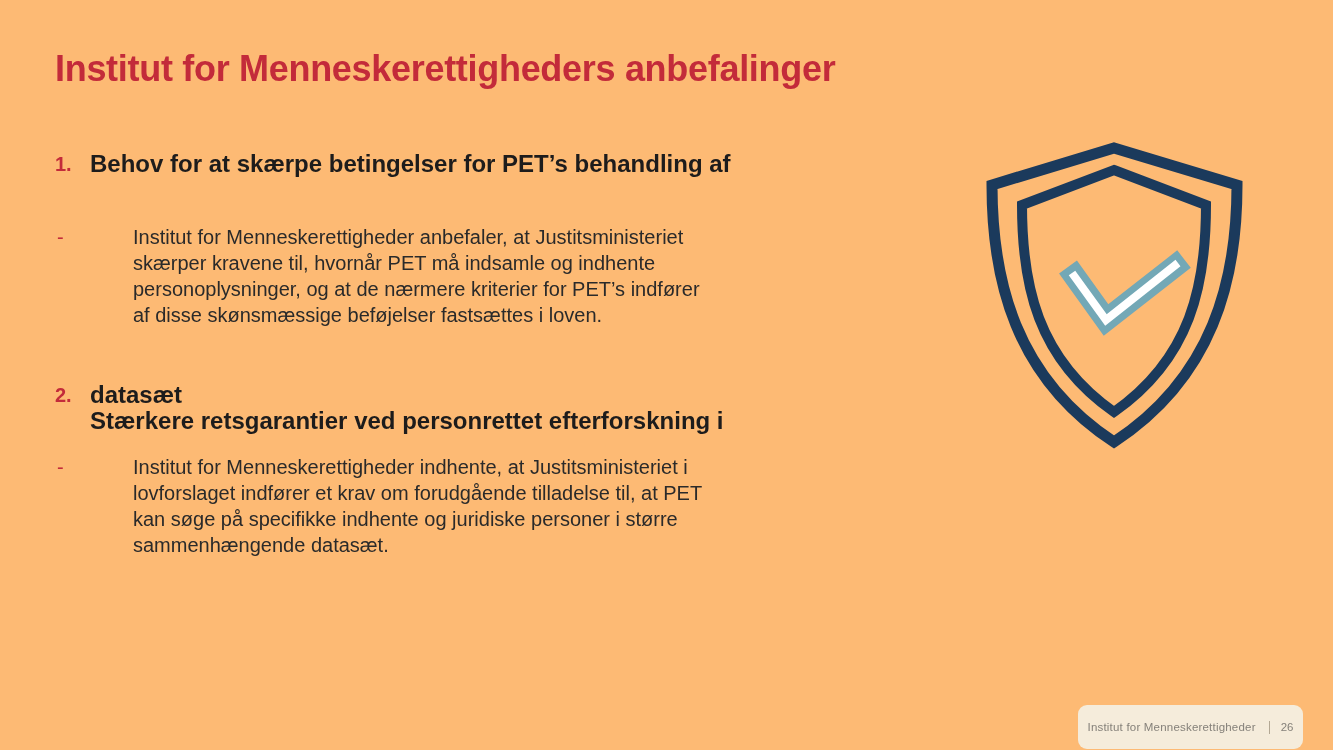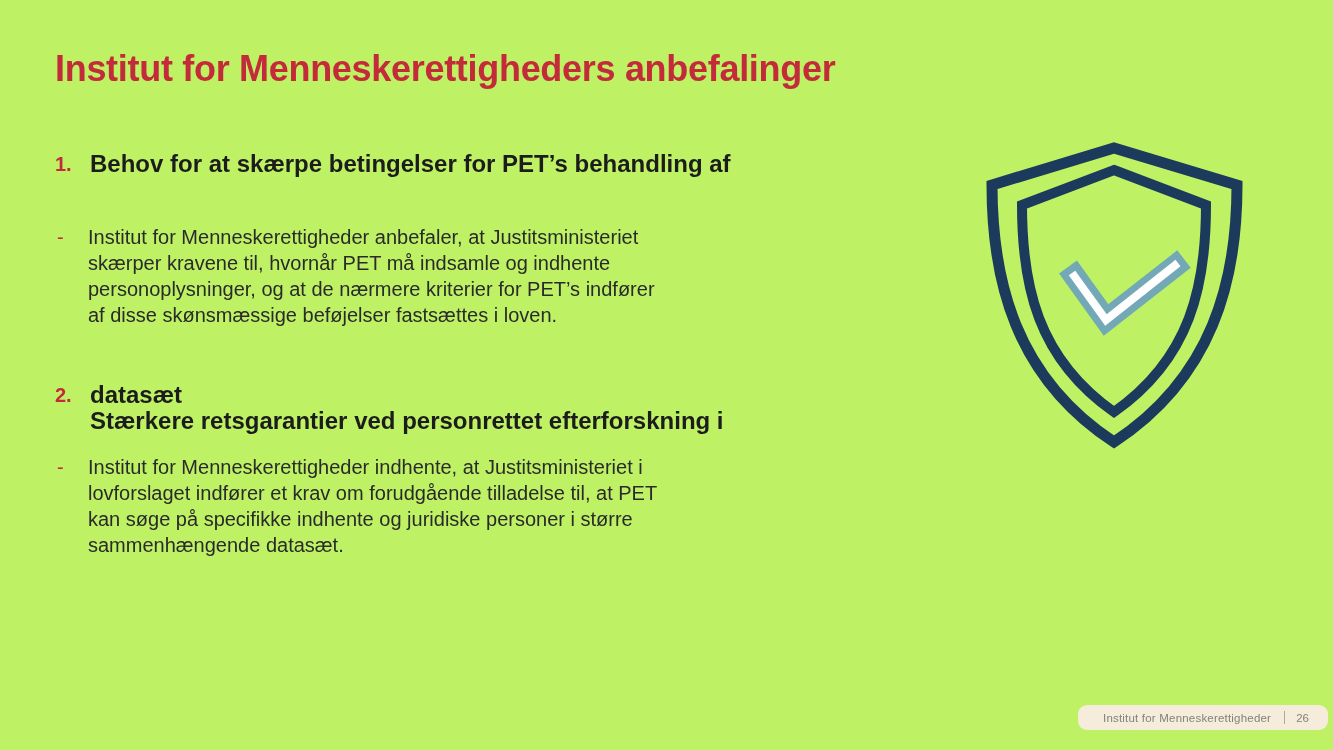--- a/index.html
+++ b/index.html
@@ -5,21 +5,21 @@
   html, body {
     margin: 0;
     padding: 0;
     background: #ffffff;
     font-family: "Liberation Sans", "DejaVu Sans", sans-serif;
   }
   .slide {
     position: relative;
     width: 1333px;
     height: 750px;
-    background: #bef264;
+    background: #fdba74;
     overflow: hidden;
   }
   .title {
     position: absolute;
     left: 55px;
     top: 49px;
     margin: 0;
     font-size: 36px;
     line-height: 40px;
     font-weight: bold;
@@ -60,39 +60,40 @@
     font-weight: bold;
     color: #1d1c1c;
     white-space: nowrap;
   }
   .bline {
     font-size: 20px;
     line-height: 26px;
     font-weight: normal;
     color: #2a2a2a;
     white-space: nowrap;
+    margin-left: 45px;
   }
   .shield-svg {
     position: absolute;
     left: 985px;
     top: 140px;
     width: 258px;
     height: 310px;
   }
   .footer-pill {
     position: absolute;
     top: 705px;
     left: 1078px;
     width: 225px;
-    height: 25px;
+    height: 44px;
     background: #f5ecdb;
     border-radius: 9px;
     display: flex;
     align-items: center;
-    padding-left: 25px;
+    justify-content: center;
   }
   .footer-label {
     font-size: 11.5px;
     color: #85817a;
     letter-spacing: 0.2px;
     white-space: nowrap;
   }
   .footer-divider {
     width: 1px;
     height: 13px;

